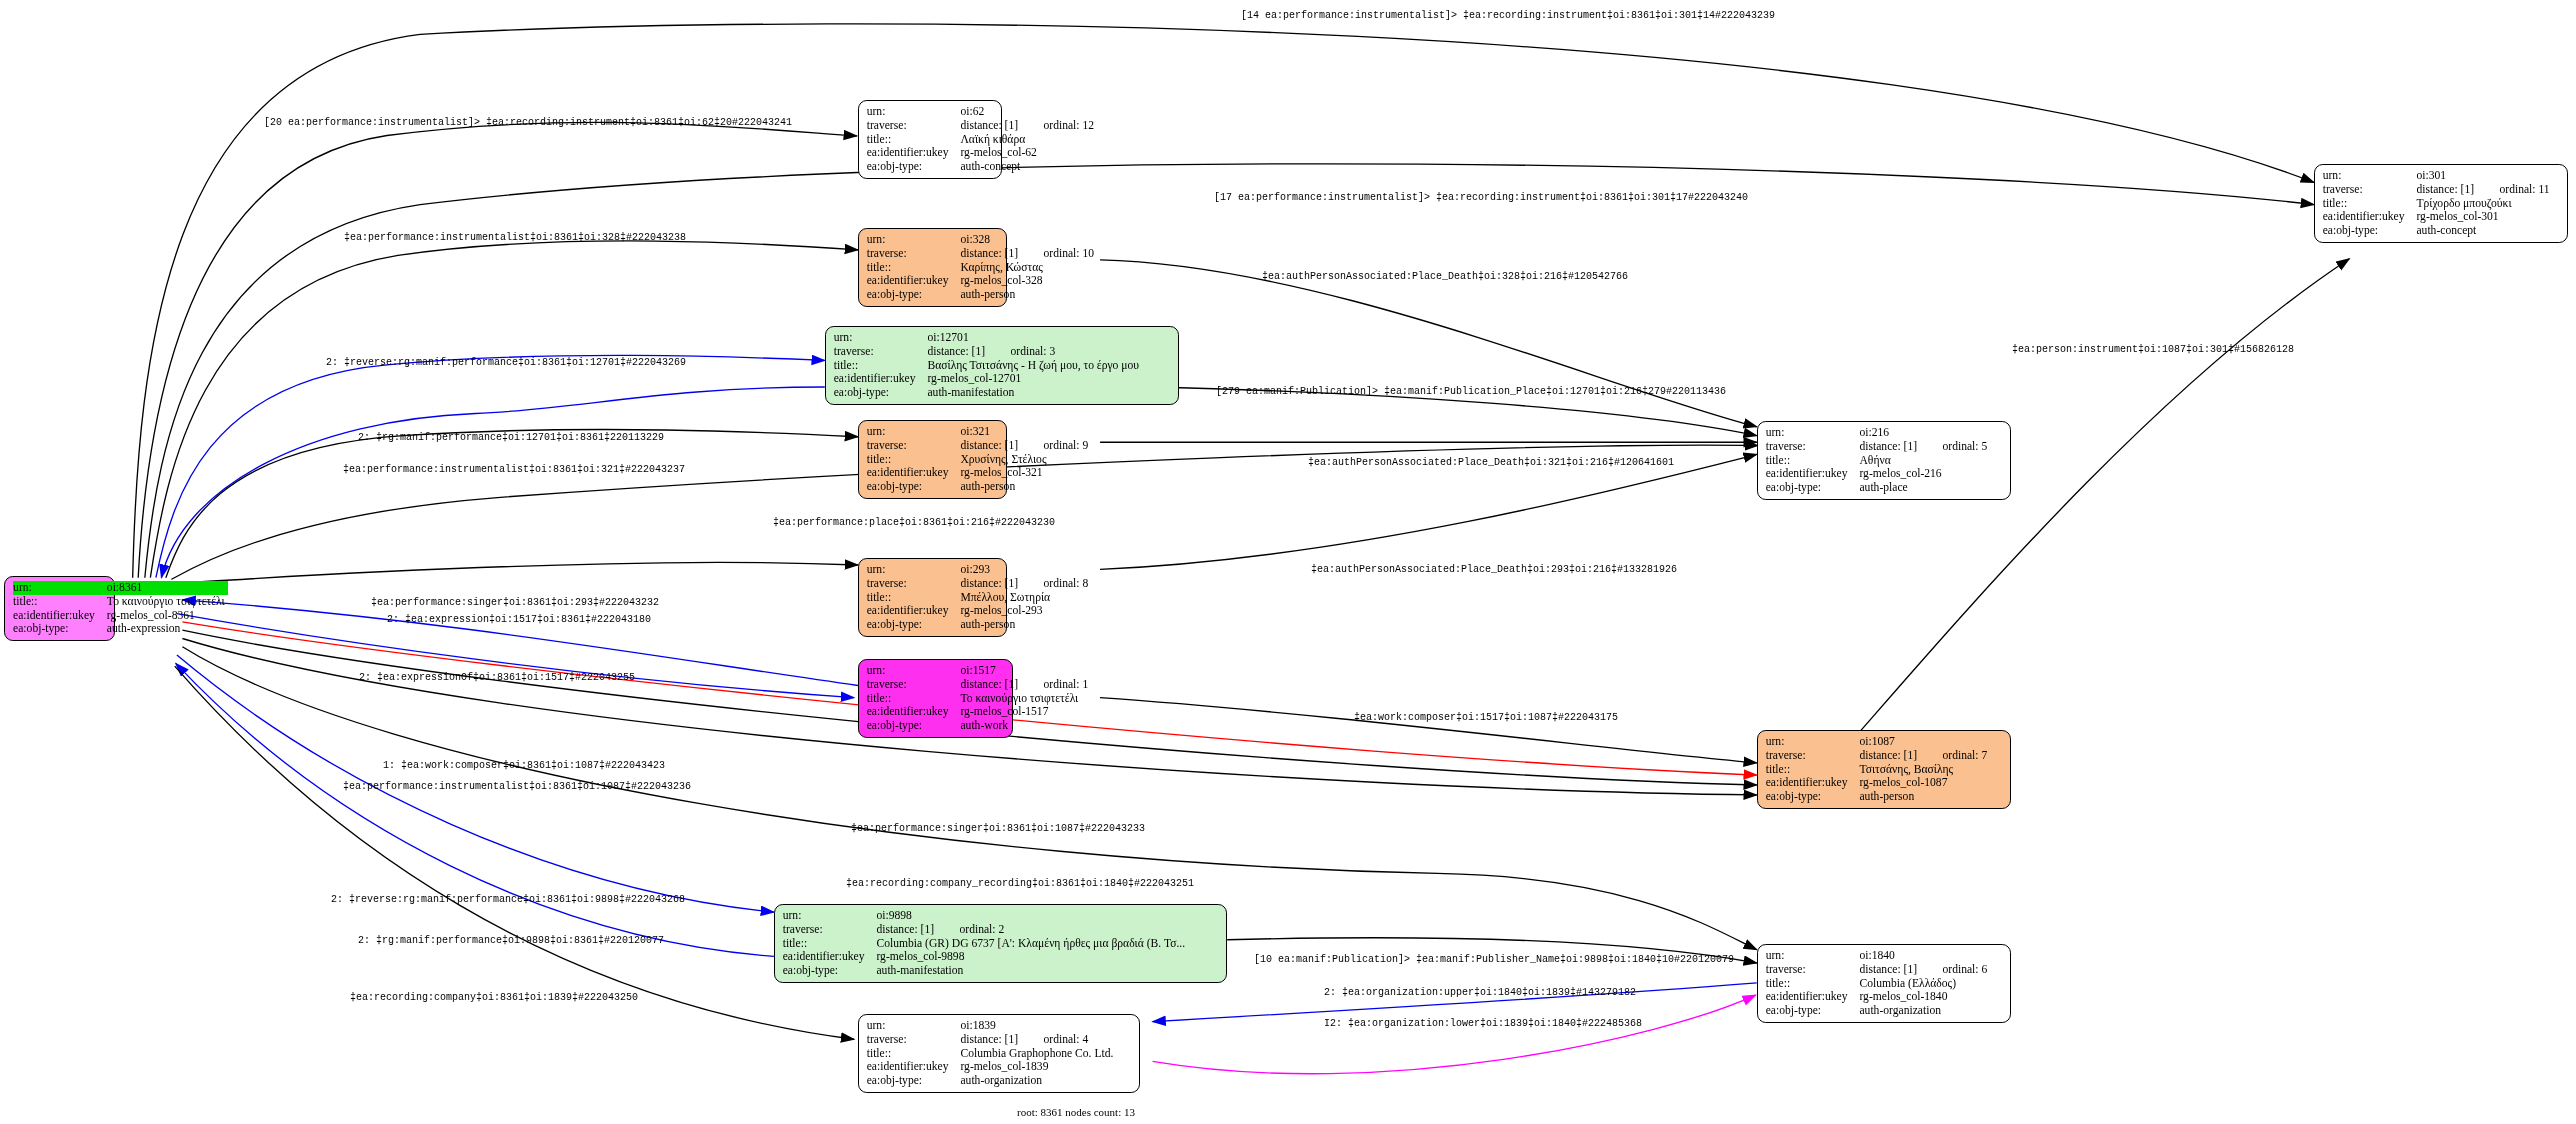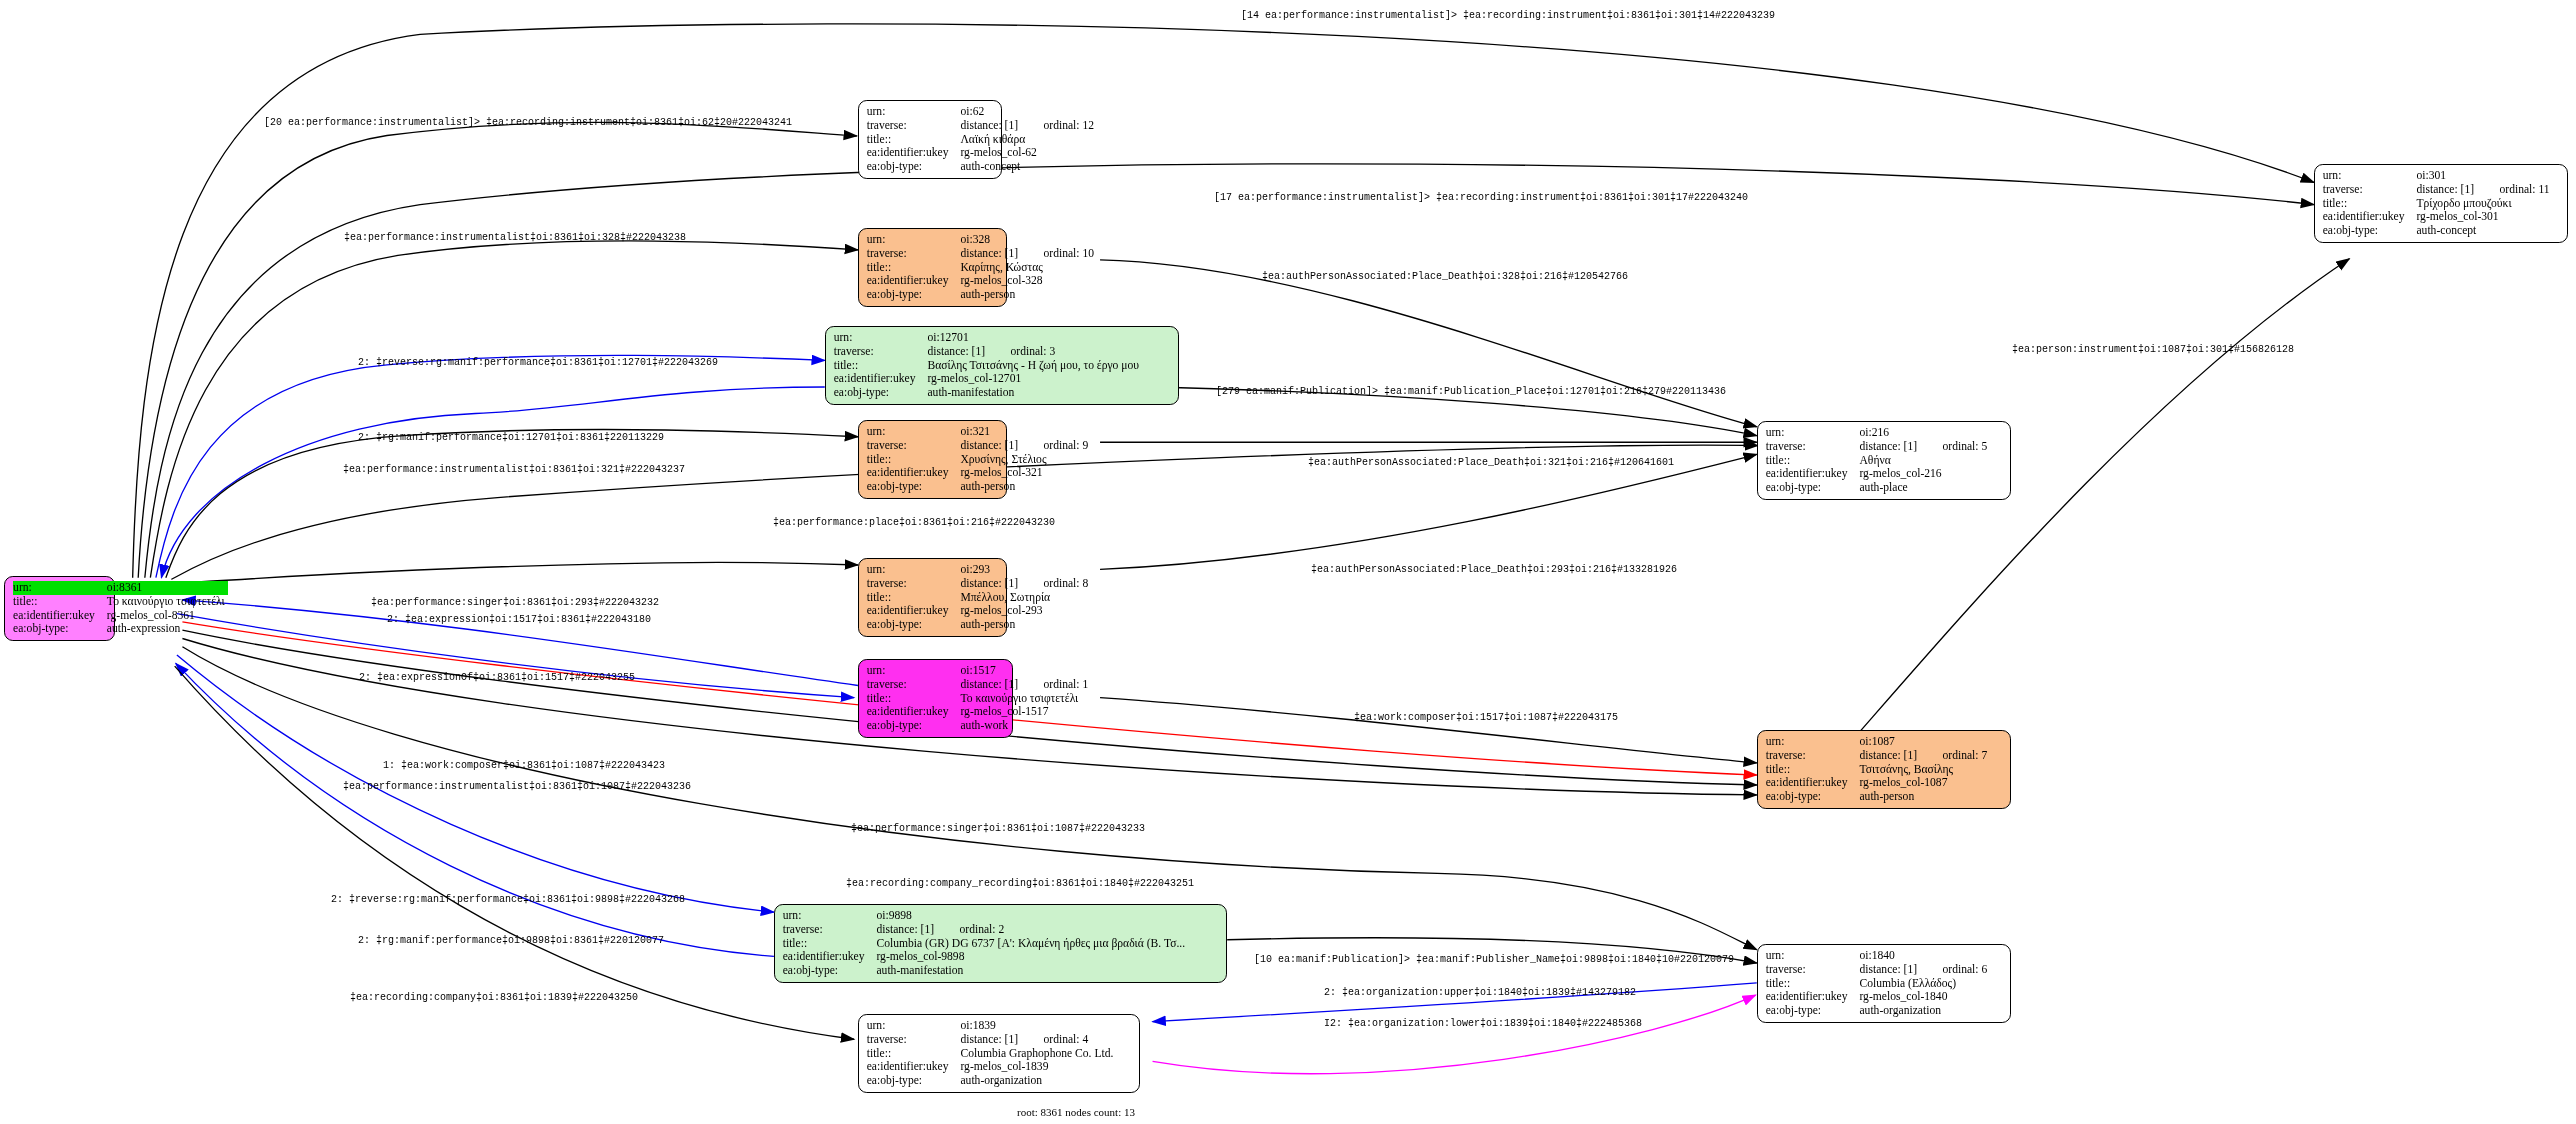--- a/index.html
+++ b/index.html
@@ -446,21 +446,21 @@
           </tr>
     </tbody>
       </table>
   </div>
 
   <div class="elabel" style="left:1241px;top:10px;">[14 ea:performance:instrumentalist]&gt; ‡ea:recording:instrument‡oi:8361‡oi:301‡14#222043239</div>
   <div class="elabel" style="left:264px;top:117px;">[20 ea:performance:instrumentalist]&gt; ‡ea:recording:instrument‡oi:8361‡oi:62‡20#222043241</div>
   <div class="elabel" style="left:1214px;top:192px;">[17 ea:performance:instrumentalist]&gt; ‡ea:recording:instrument‡oi:8361‡oi:301‡17#222043240</div>
   <div class="elabel" style="left:344px;top:232px;">‡ea:performance:instrumentalist‡oi:8361‡oi:328‡#222043238</div>
   <div class="elabel" style="left:1262px;top:271px;">‡ea:authPersonAssociated:Place_Death‡oi:328‡oi:216‡#120542766</div>
-  <div class="elabel" style="left:326px;top:357px;margin-left:32px;">2: ‡reverse:rg:manif:performance‡oi:8361‡oi:12701‡#222043269</div>
+  <div class="elabel" style="left:326px;top:357px;">2: ‡reverse:rg:manif:performance‡oi:8361‡oi:12701‡#222043269</div>
   <div class="elabel" style="left:358px;top:432px;text-align:center;">2: ‡rg:manif:performance‡oi:12701‡oi:8361‡220113229</div>
   <div class="elabel" style="left:343px;top:464px;">‡ea:performance:instrumentalist‡oi:8361‡oi:321‡#222043237</div>
   <div class="elabel" style="left:1216px;top:386px;">[279 ea:manif:Publication]&gt; ‡ea:manif:Publication_Place‡oi:12701‡oi:216‡279#220113436</div>
   <div class="elabel" style="left:1308px;top:457px;">‡ea:authPersonAssociated:Place_Death‡oi:321‡oi:216‡#120641601</div>
   <div class="elabel" style="left:773px;top:517px;">‡ea:performance:place‡oi:8361‡oi:216‡#222043230</div>
   <div class="elabel" style="left:1311px;top:528px;margin-top:36px;">‡ea:authPersonAssociated:Place_Death‡oi:293‡oi:216‡#133281926</div>
   <div class="elabel" style="left:371px;top:597px;">‡ea:performance:singer‡oi:8361‡oi:293‡#222043232</div>
   <div class="elabel" style="left:387px;top:614px;">2: ‡ea:expression‡oi:1517‡oi:8361‡#222043180</div>
   <div class="elabel" style="left:359px;top:672px;">2: ‡ea:expressionOf‡oi:8361‡oi:1517‡#222043255</div>
   <div class="elabel" style="left:1354px;top:712px;">‡ea:work:composer‡oi:1517‡oi:1087‡#222043175</div>

